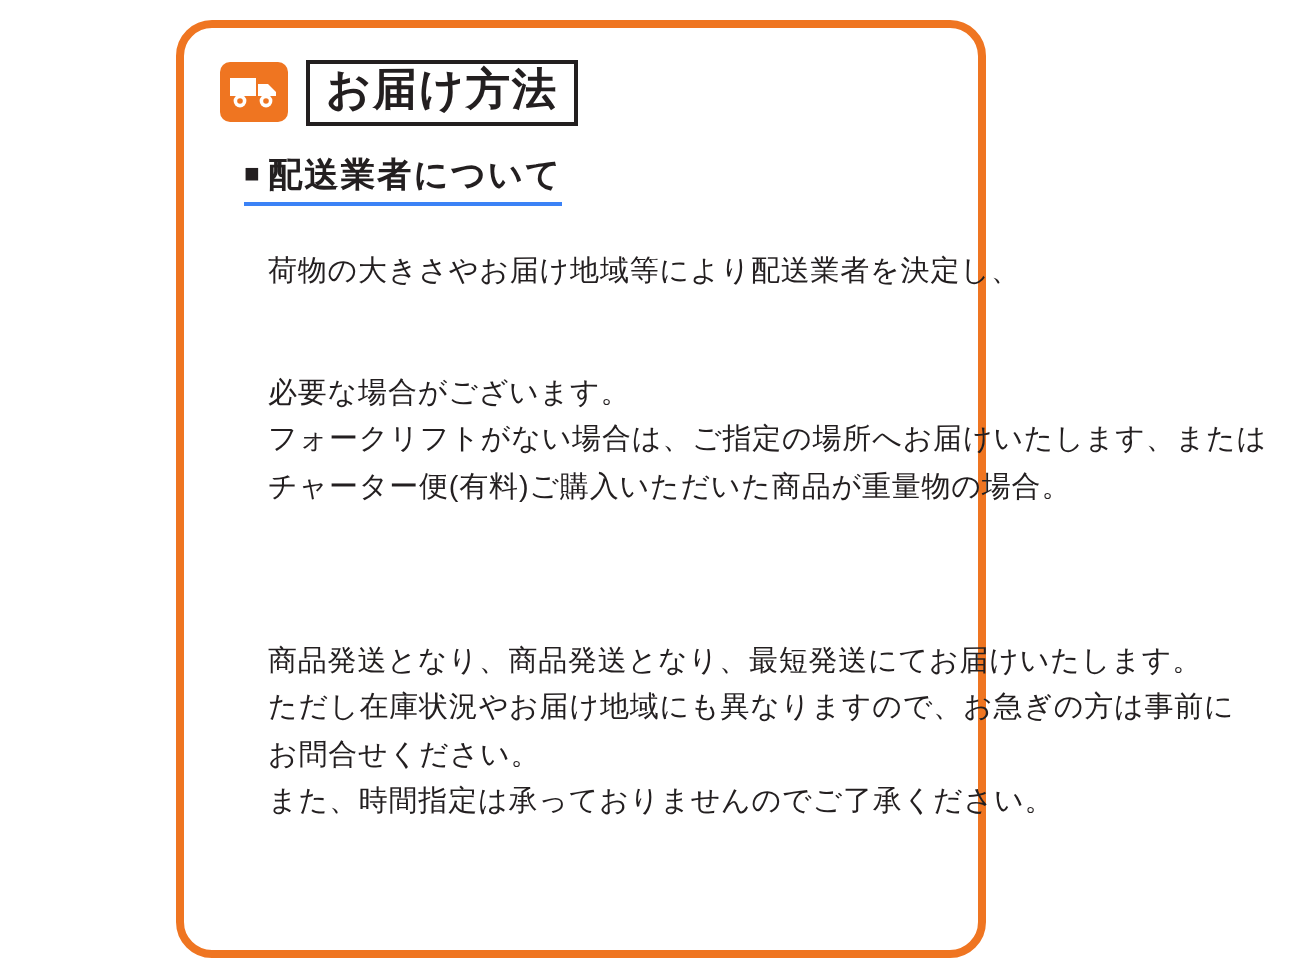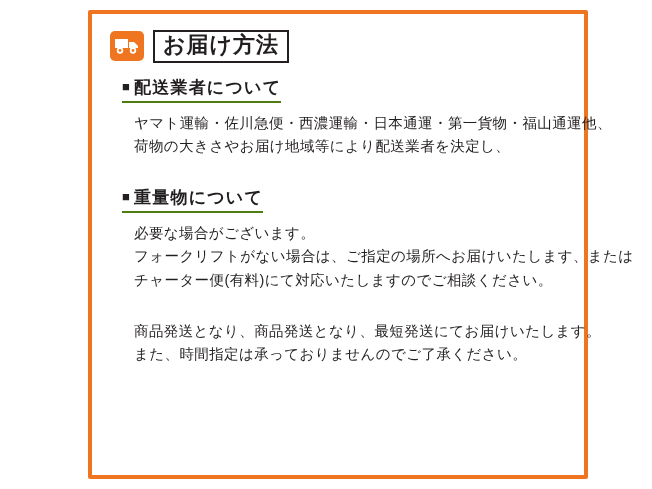--- a/index.html
+++ b/index.html
@@ -17,24 +17,24 @@
     position: relative;
     width: 652px;
     height: 489px;
     background: #ffffff;
     box-sizing: border-box;
   }
   .frame {
     position: absolute;
     left: 88px;
     top: 10px;
-    width: 500px;
+    width: 405px;
     height: 469px;
     border: 4px solid #ef7521;
-    border-radius: 2px;
+    border-radius: 18px;
     background: #ffffff;
     box-sizing: border-box;
   }
   .header {
     position: absolute;
     left: 18px;
     top: 16px;
     display: flex;
     align-items: center;
   }
@@ -71,24 +71,24 @@
     width: 420px;
   }
   .sec1 { top: 62px; }
   .sec2 { top: 172px; }
   .sec3 { top: 306px; }
   .sec-head {
     font-size: 17px;
     font-weight: bold;
     color: #231f20;
     letter-spacing: 1.2px;
-    border-bottom: 2px solid #4d7c0f;
+    border-bottom: 2px solid #3b82f6;
     display: inline-block;
     padding-bottom: 2px;
-    margin-bottom: 9px;
+    margin-bottom: 22px;
     white-space: nowrap;
     text-align: right;
   }
   .sec-head .marker {
     font-size: 13px;
     vertical-align: 2px;
     margin-right: 3px;
   }
   .body-line {
     font-size: 14.5px;
@@ -118,32 +118,30 @@
       </div>
       <div class="title-box">
         <div class="title-text">お届け方法</div>
       </div>
     </div>
 
     <div class="section sec1">
       <div class="sec-head">
         <span class="marker">■</span><span>配送業者について</span>
       </div>
-      <div class="body-line">ヤマト運輸・佐川急便・西濃運輸・日本通運・第一貨物・福山通運他、</div>
       <div class="body-line">荷物の大きさやお届け地域等により配送業者を決定し、</div>
     </div>
 
     <div class="section sec2">
-      <div class="sec-head">
-        <span class="marker">■</span><span>重量物について</span>
-      </div>
       <div class="body-line">必要な場合がございます。</div>
       <div class="body-line">フォークリフトがない場合は、ご指定の場所へお届けいたします、または</div>
-      <div class="body-line">チャーター便(有料)にて対応いたしますのでご相談ください。</div>
+      <div class="body-line">チャーター便(有料)ご購入いただいた商品が重量物の場合。</div>
     </div>
 
     <div class="section sec3">
       <div class="body-line">商品発送となり、商品発送となり、最短発送にてお届けいたします。</div>
+      <div class="body-line">ただし在庫状況やお届け地域にも異なりますので、お急ぎの方は事前に</div>
+      <div class="body-line">お問合せください。</div>
       <div class="body-line">また、時間指定は承っておりませんのでご了承ください。</div>
     </div>
 
   </div>
 </div>
 
 </body></html>

